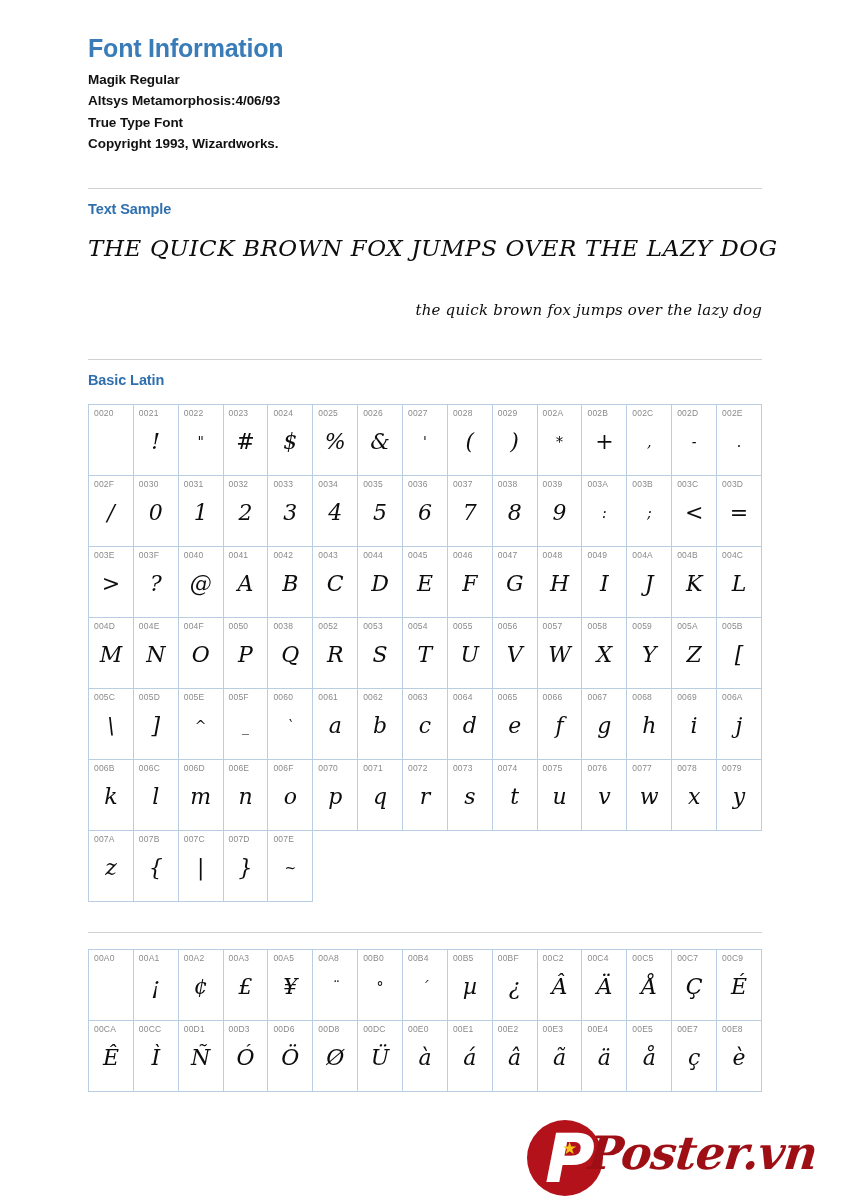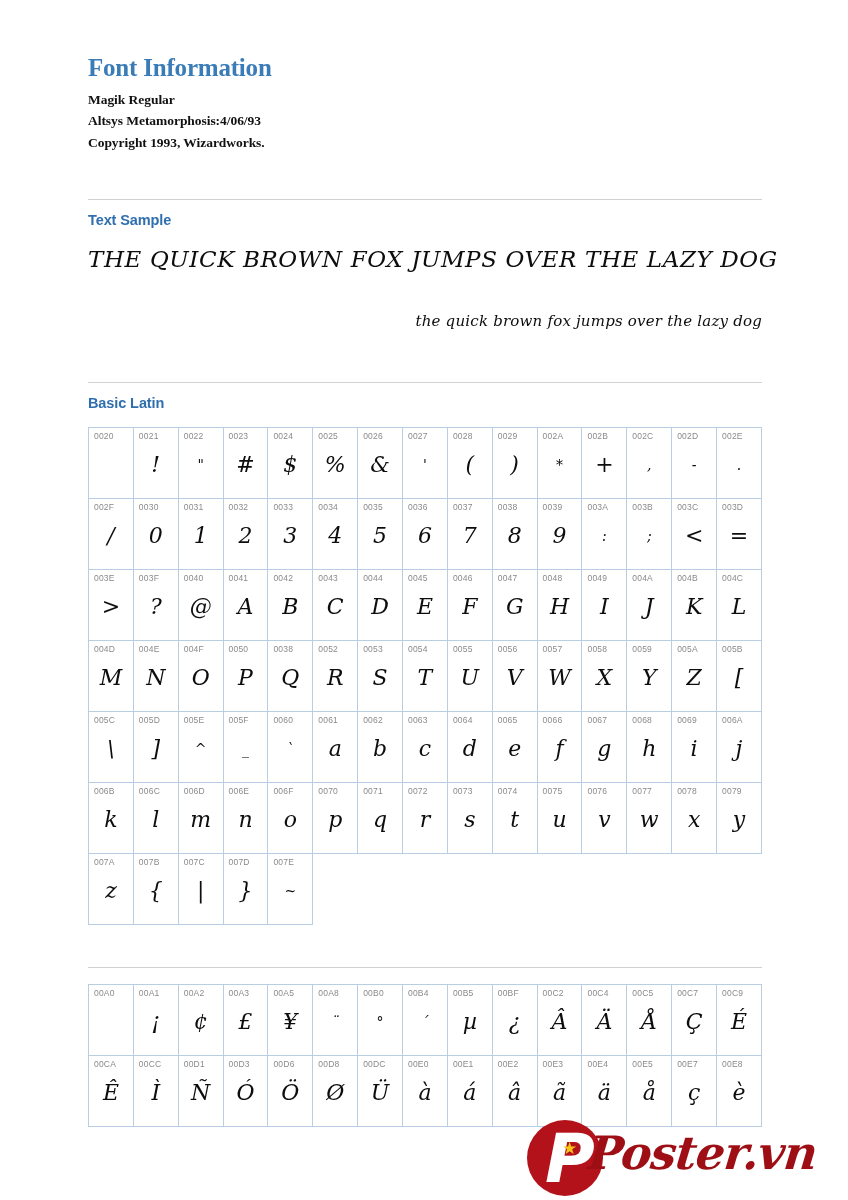--- a/index.html
+++ b/index.html
@@ -26,21 +26,21 @@
   }
 
   .content {
     position: absolute;
     left: 88px;
     top: 0;
     width: 674px;
   }
 
   
-  .header-block { padding-top: 54px; font-family: Liberation Serif, serif; }
+  .header-block { padding-top: 34px; }
 
   .doc-title {
     font-size: 25px;
     font-weight: bold;
     color: #3a7cb8;
     line-height: 1.12;
     letter-spacing: -0.2px;
     margin: 0 0 7px 0;
   }
 
@@ -48,21 +48,21 @@
     font-size: 13.5px;
     font-weight: bold;
     color: #111111;
     line-height: 1.58;
     letter-spacing: -0.05px;
     white-space: nowrap;
   }
 
   
   .section {
-    margin-top: 12px;
+    margin-top: 0;
   }
   .rule {
     height: 1px;
     background: #d2d2d2;
     width: 674px;
     font-size: 0;
     line-height: 0;
   }
   .section-title {
     font-size: 14.5px;
@@ -207,20 +207,21 @@
 <body>
 
 <div class="page">
 
   <div class="content">
 
     <div class="header-block">
       <div class="doc-title">Font Information</div>
       <div class="meta-line">Magik Regular</div>
       <div class="meta-line">Altsys Metamorphosis:4/06/93</div>
+      <div class="meta-line">True Type Font</div>
       <div class="meta-line">Copyright 1993, Wizardworks.</div>
     </div>
 
     <div class="sp-34"></div>
 
     <div class="section">
       <div class="rule"></div>
       <div class="section-title">Text Sample</div>
       <div class="sample-wrap">
         <div class="script sample-upper">THE QUICK BROWN FOX JUMPS OVER THE LAZY DOG</div>

